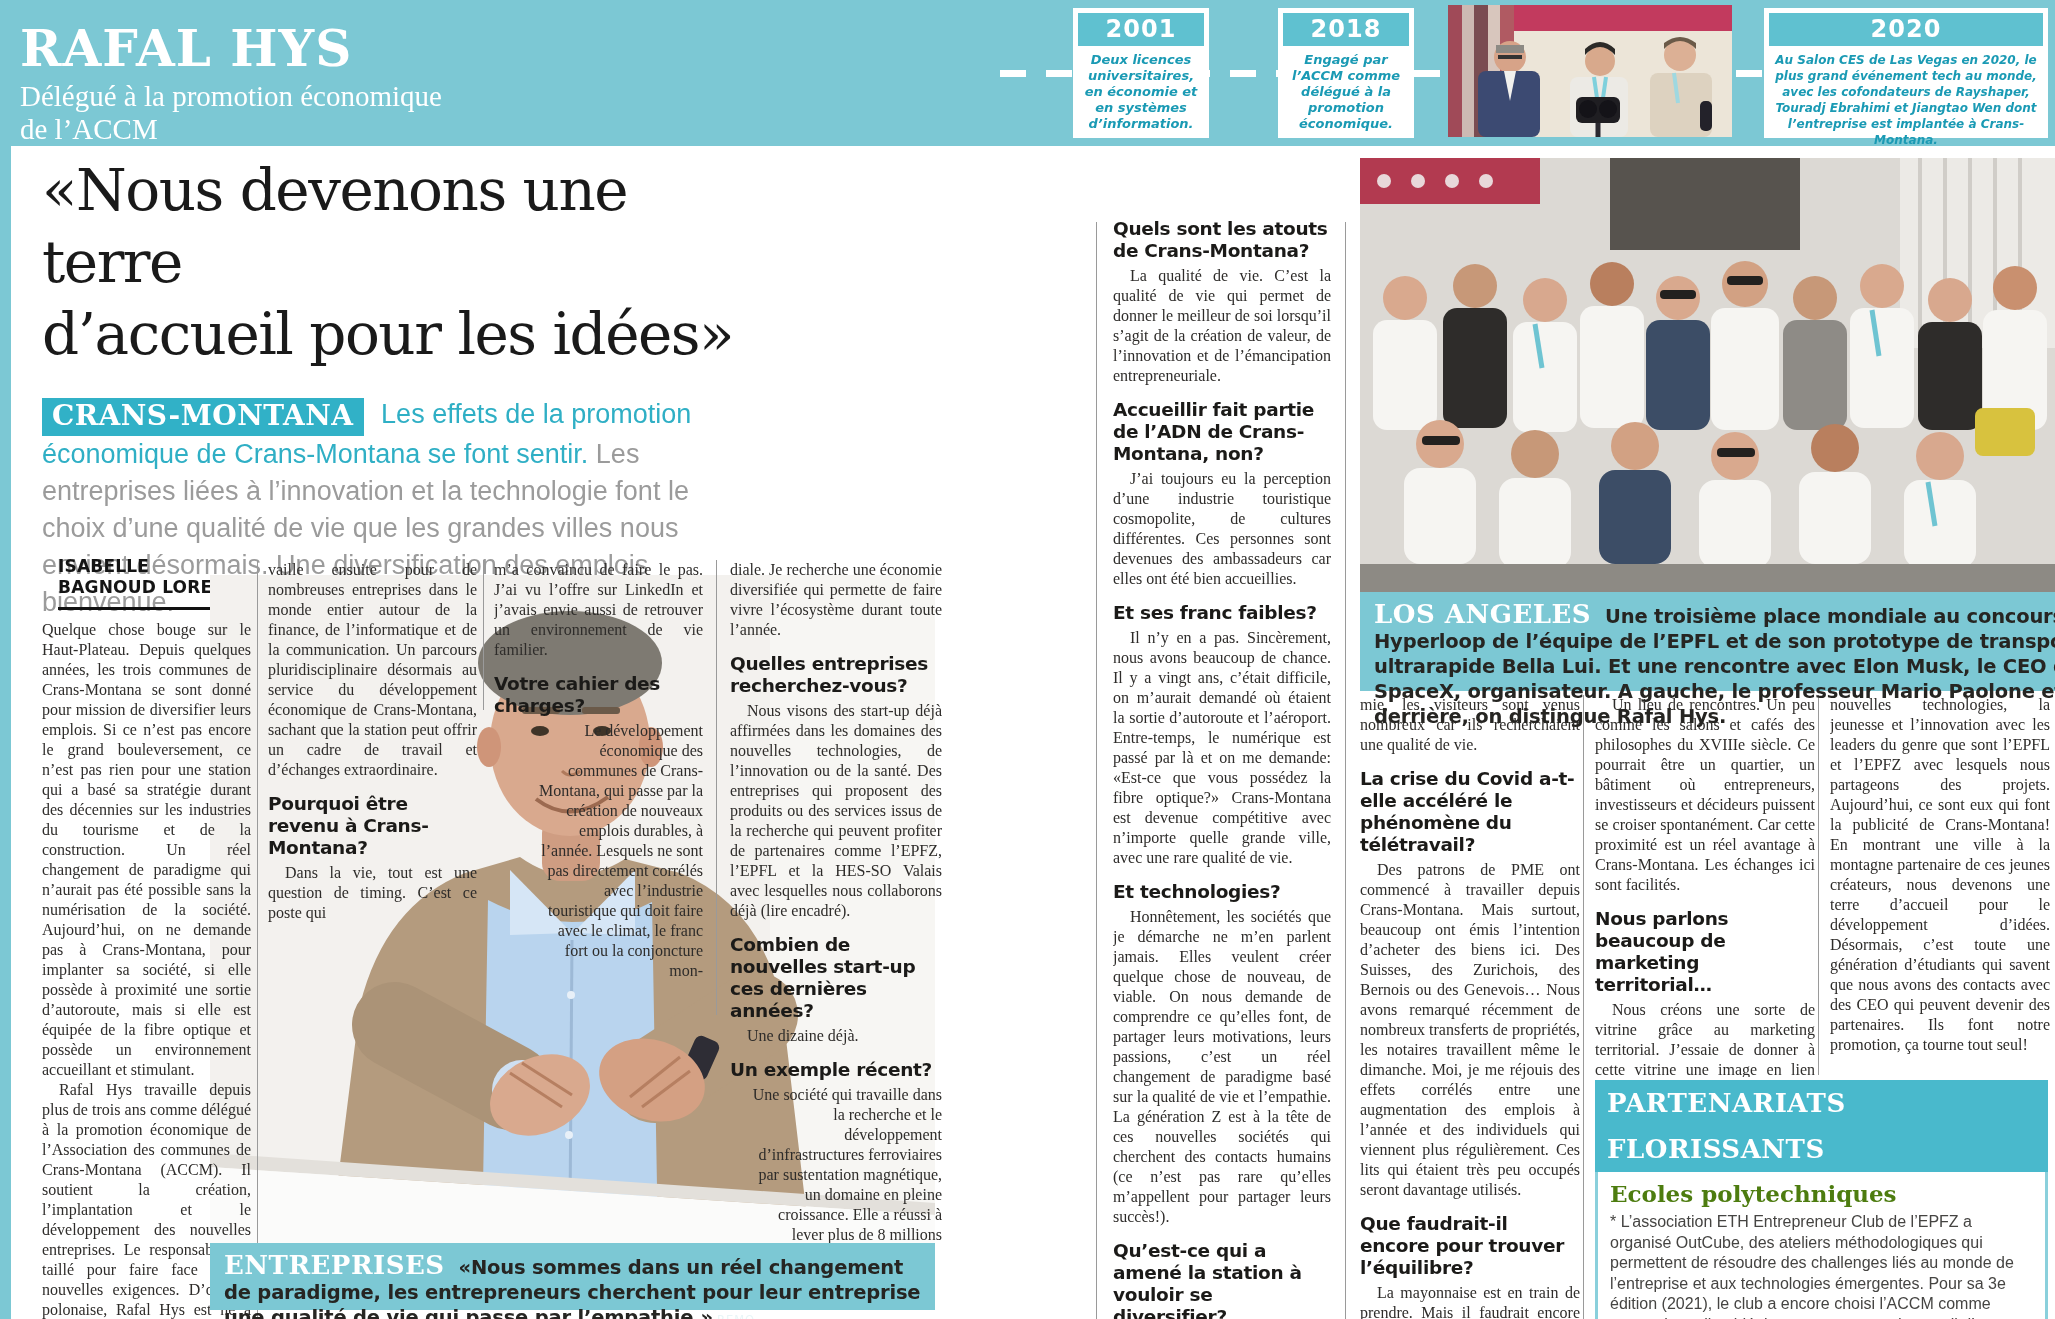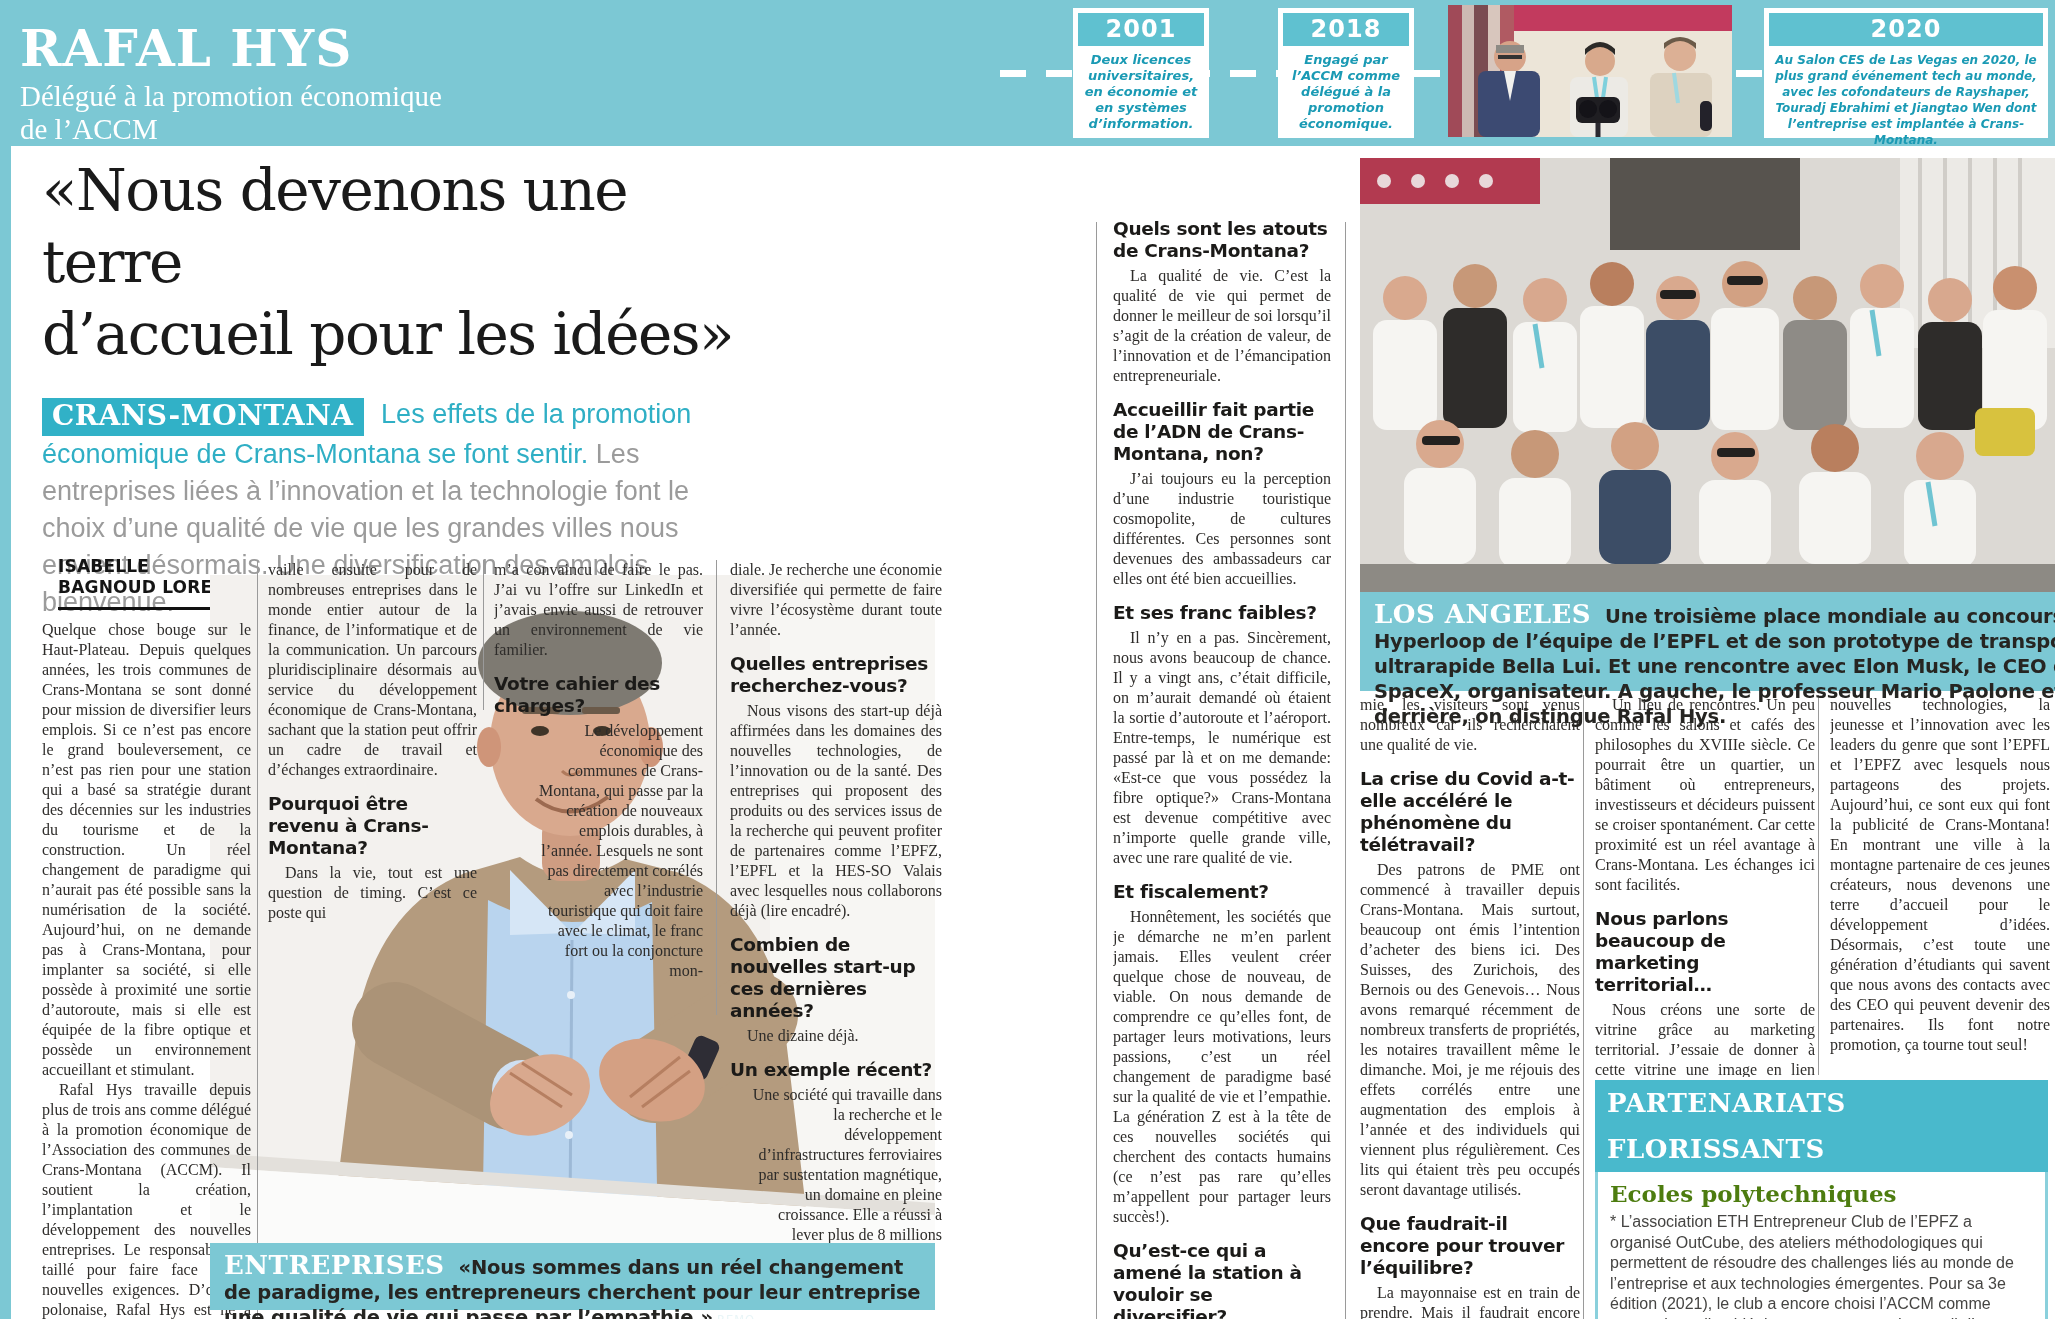--- a/index.html
+++ b/index.html
@@ -297,21 +297,21 @@
     <p class="wrapr" style="padding-left:20px;">Une société qui travaille dans la recherche et le développement d’infrastructures ferroviaires par sustentation magnétique, un domaine en pleine croissance. Elle a réussi à lever plus de 8 millions d’euros. C’est une entreprise internationale qui possède des bureaux en Allemagne, en Pologne et en Tchéquie… et désormais son siège principal ici.</p>
   </div>
 
   <div class="col" style="left:1113px;top:218px;width:218px;height:1101px;">
     <p class="q" style="margin-top:0 !important;">Quels sont les atouts de Crans-Montana?</p>
     <p class="ind">La qualité de vie. C’est la qualité de vie qui permet de donner le meilleur de soi lorsqu’il s’agit de la création de valeur, de l’innovation et de l’émancipation entrepreneuriale.</p>
     <p class="q">Accueillir fait partie de l’ADN de Crans-Montana, non?</p>
     <p class="ind">J’ai toujours eu la perception d’une industrie touristique cosmopolite, de cultures différentes. Ces personnes sont devenues des ambassadeurs car elles ont été bien accueillies.</p>
     <p class="q">Et ses franc faibles?</p>
     <p class="ind">Il n’y en a pas. Sincèrement, nous avons beaucoup de chance. Il y a vingt ans, c’était difficile, on m’aurait demandé où étaient la sortie d’autoroute et l’aéroport. Entre-temps, le numérique est passé par là et on me demande: «Est-ce que vous possédez la fibre optique?» Crans-Montana est devenue compétitive avec n’importe quelle grande ville, avec une rare qualité de vie.</p>
-    <p class="q">Et fiscalement?</p>
+    <p class="q">Et technologies?</p>
     <p class="ind">Honnêtement, les sociétés que je démarche ne m’en parlent jamais. Elles veulent créer quelque chose de nouveau, de viable. On nous demande de comprendre ce qu’elles font, de partager leurs motivations, leurs passions, c’est un réel changement de paradigme basé sur la qualité de vie et l’empathie. La génération Z est à la tête de ces nouvelles sociétés qui cherchent des contacts humains (ce n’est pas rare qu’elles m’appellent pour partager leurs succès!).</p>
     <p class="q">Qu’est-ce qui a amené la station à vouloir se diversifier?</p>
 
   </div>
 
   <div class="col" style="left:1360px;top:695px;width:220px;height:624px;">
     <p>mie, les visiteurs sont venus nombreux car ils recherchaient une qualité de vie.</p>
     <p class="q">La crise du Covid a-t-elle accéléré le phénomène du télétravail?</p>
     <p class="ind">Des patrons de PME ont commencé à travailler depuis Crans-Montana. Mais surtout, beaucoup ont émis l’intention d’acheter des biens ici. Des Suisses, des Zurichois, des Bernois ou des Genevois… Nous avons remarqué récemment de nombreux transferts de propriétés, les notaires travaillent même le dimanche. Moi, je me réjouis des effets corrélés entre une augmentation des emplois à l’année et des individuels qui viennent plus régulièrement. Ces lits qui étaient très peu occupés seront davantage utilisés.</p>
     <p class="q">Que faudrait-il encore pour trouver l’équilibre?</p>

